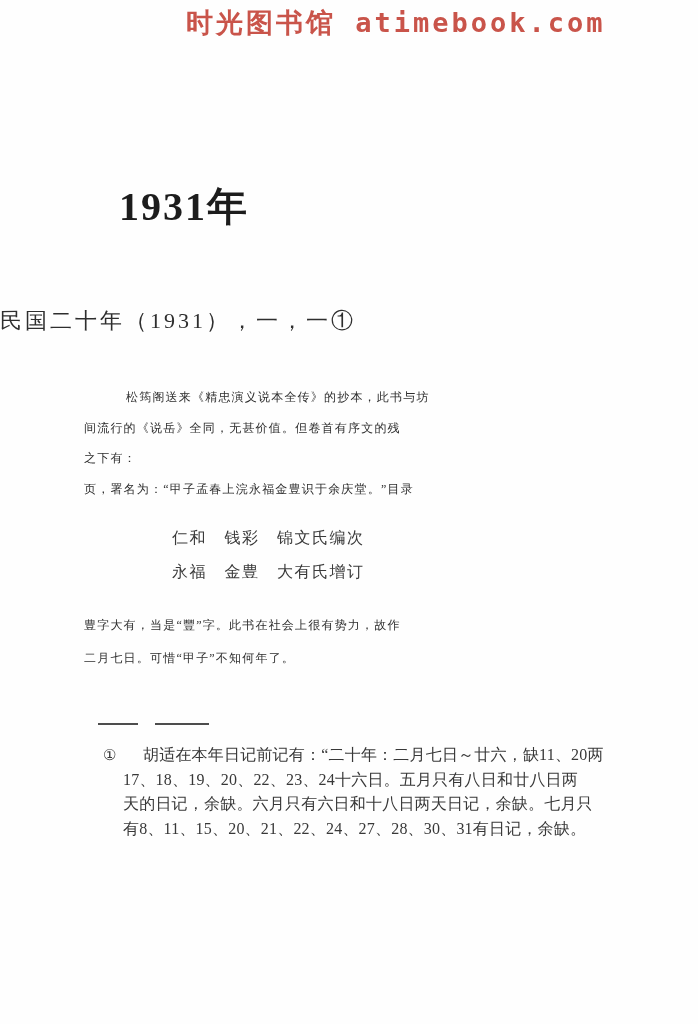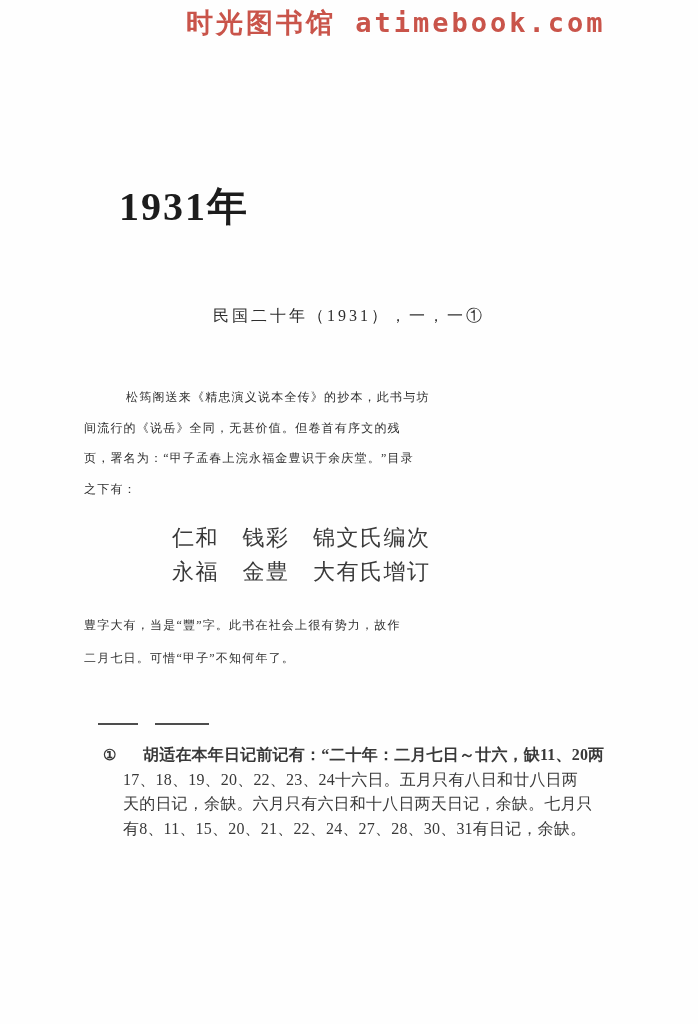--- a/index.html
+++ b/index.html
@@ -37,22 +37,21 @@
     letter-spacing: 2px;
     color: #1c1c1c;
     white-space: nowrap;
   }
   .section-heading {
     position: absolute;
     top: 306px;
     left: 0;
     width: 100%;
     margin: 0;
-    text-align: center;
-    font-size: 16px;
+    font-size: 22px;
     font-weight: 400;
     letter-spacing: 3px;
     color: #2e2e2e;
     white-space: nowrap;
   }
   .para {
     position: absolute;
     left: 84px;
     width: 540px;
     font-size: 12px;
@@ -60,21 +59,21 @@
     color: #2e2e2e;
   }
   .p1 { top: 382px; line-height: 30.5px; }
   .p1 .body-line.indent { text-indent: 42px; }
   .p2 { top: 609px; line-height: 32.5px; }
   .body-line { white-space: nowrap; }
   .names-block {
     position: absolute;
     left: 172px;
     top: 521px;
-    font-size: 22px;
+    font-size: 16px;
     line-height: 34px;
     letter-spacing: 1.5px;
     color: #3a3a3a;
   }
   .names-block .name-line { white-space: nowrap; }
   .footnote-separator {
     position: absolute;
     top: 723px;
     left: 98px;
     height: 3px;
@@ -92,21 +91,21 @@
     position: absolute;
     left: 123px;
     top: 743px;
     width: 490px;
     font-size: 16px;
     line-height: 24.6px;
     letter-spacing: 0.2px;
     color: #383838;
   }
   .fn-line { white-space: nowrap; }
-  .fn-line.first { margin-left: -20px; font-weight: bold; }
+  .fn-line.first { margin-left: -20px; }
   .fn-marker {
     display: inline-block;
     width: 40px;
     font-size: 15px;
   }
 </style>
 </head>
 <body>
 
 <div class="page">
@@ -115,22 +114,22 @@
     <span>时光图书馆 atimebook.com</span>
   </div>
 
   <h1 class="year-title">1931年</h1>
 
   <h2 class="section-heading">民国二十年（1931），一，一①</h2>
 
   <div class="para p1">
     <div class="body-line indent">松筠阁送来《精忠演义说本全传》的抄本，此书与坊</div>
     <div class="body-line">间流行的《说岳》全同，无甚价值。但卷首有序文的残</div>
+    <div class="body-line">之下有：</div>
     <div class="body-line">页，署名为：“甲子孟春上浣永福金豊识于余庆堂。”目录</div>
-    <div class="body-line">之下有：</div>
   </div>
 
   <div class="names-block">
     <div class="name-line">仁和　钱彩　锦文氏编次</div>
     <div class="name-line">永福　金豊　大有氏增订</div>
   </div>
 
   <div class="para p2">
     <div class="body-line">豊字大有，当是“豐”字。此书在社会上很有势力，故作</div>
     <div class="body-line">二月七日。可惜“甲子”不知何年了。</div>

